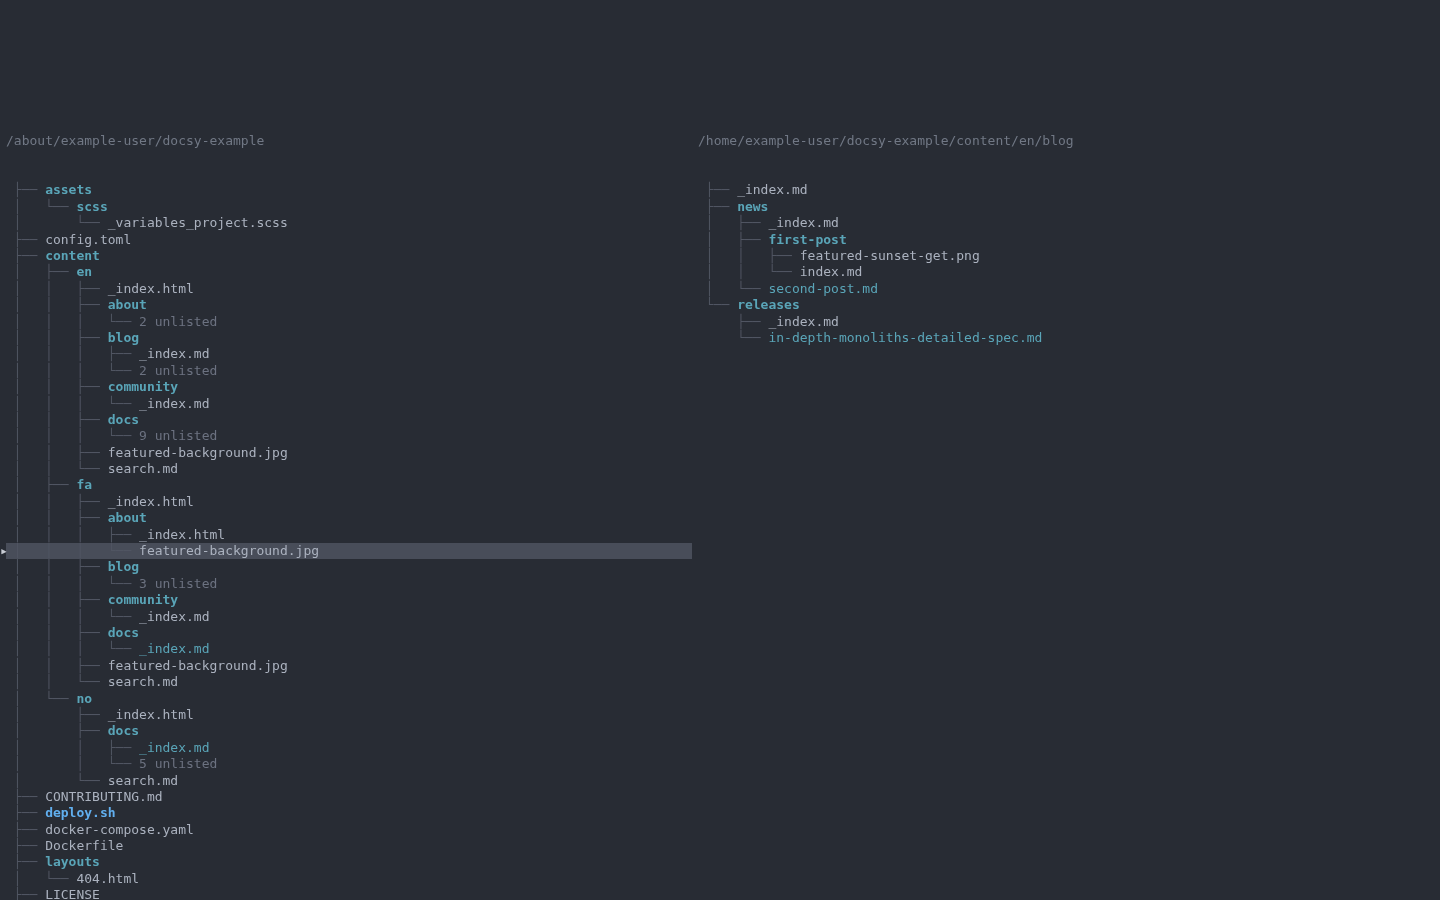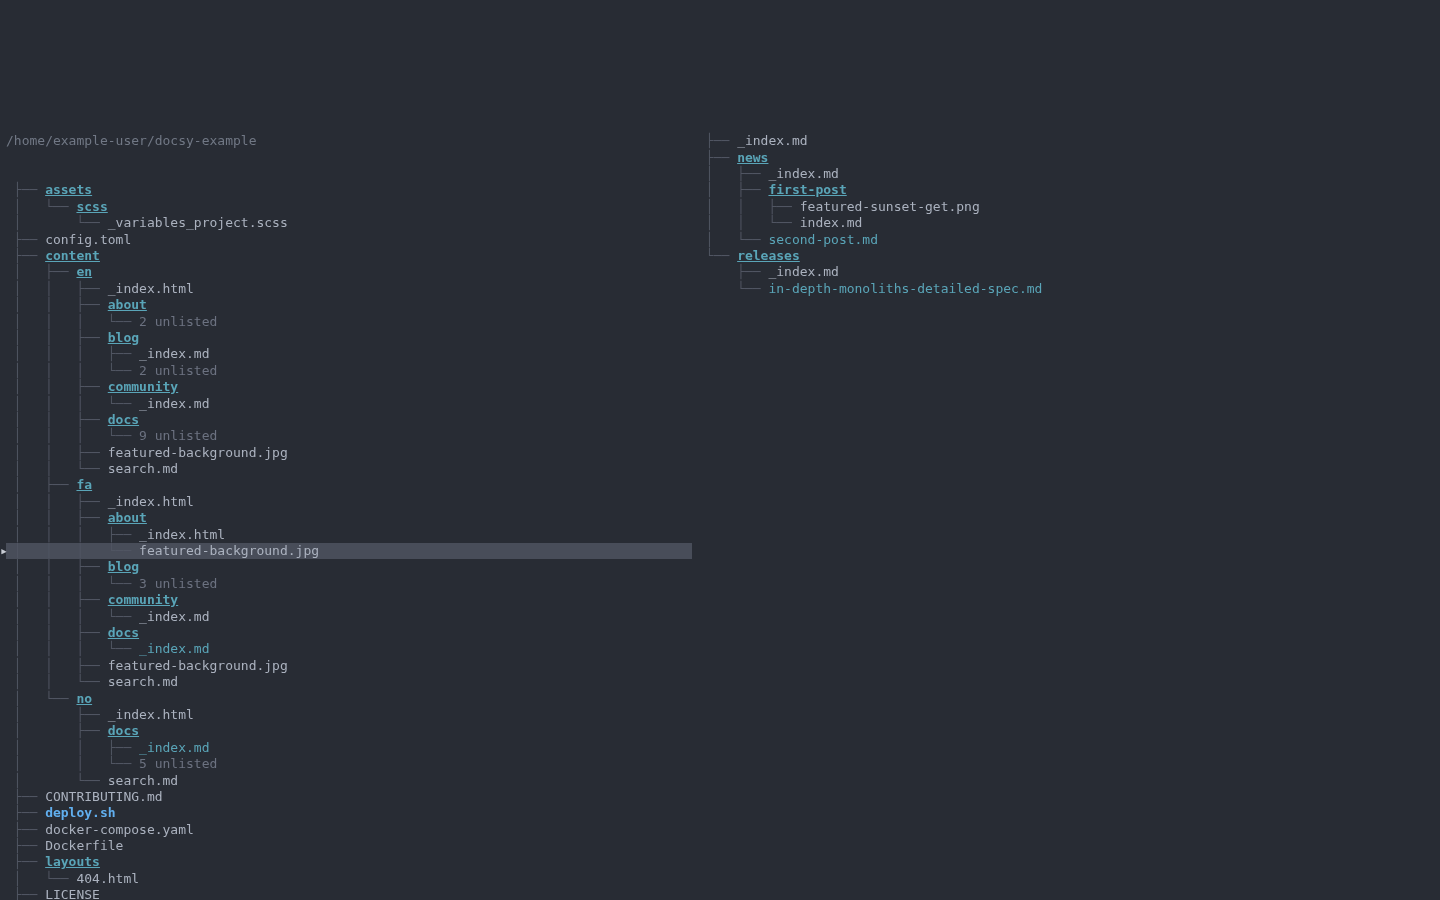--- a/index.html
+++ b/index.html
@@ -36,41 +36,42 @@
   .row .pad { color:var(--branch); }
   .row .cursor-col { width:6px; display:inline-block; text-align:left; color:var(--fg);}
   .row.selected { position:relative; }
   .row.selected::before{
     content:""; position:absolute; left:6px; right:0; top:0; bottom:0;
     background:var(--highlight-bg); z-index:0;
   }
   .row.selected > * { position:relative; z-index:1; }
   .row.selected .cursor-col::before{ content:"▸"; color:#c8ccd4; }
   .name { }
-  .dir { color:var(--dir); font-weight:bold;text-decoration:underline; }
+  .dir { color:var(--dir); font-weight:bold; }
   .file { color:var(--fg); }
   .linkf { color:var(--link-file); }
   .exec { color:var(--exec); font-weight:bold;text-align:center; }
   .muted { color:var(--muted); }
   .bottom {
     position:absolute; left:0; right:0; bottom:0; height:33px;
   }
 </style>
 </head>
 <body>
 <div class="screen">
 
 
 
 <div class="panels">
   <div class="panel left">
-    <div class="hdr row"><span>/home/example-user/docsy-example</span></div>
+    <div class="hdr row"><span>/about/example-user/docsy-example</span></div>
     <div id="left-tree"><div class="row"><span class="cursor-col"></span><span class="pad"> ├── </span><span class="name dir">assets</span></div><div class="row"><span class="cursor-col"></span><span class="pad"> │   └── </span><span class="name dir">scss</span></div><div class="row"><span class="cursor-col"></span><span class="pad"> │       └── </span><span class="name file">_variables_project.scss</span></div><div class="row"><span class="cursor-col"></span><span class="pad"> ├── </span><span class="name file">config.toml</span></div><div class="row"><span class="cursor-col"></span><span class="pad"> ├── </span><span class="name dir">content</span></div><div class="row"><span class="cursor-col"></span><span class="pad"> │   ├── </span><span class="name dir">en</span></div><div class="row"><span class="cursor-col"></span><span class="pad"> │   │   ├── </span><span class="name file">_index.html</span></div><div class="row"><span class="cursor-col"></span><span class="pad"> │   │   ├── </span><span class="name dir">about</span></div><div class="row"><span class="cursor-col"></span><span class="pad"> │   │   │   └── </span><span class="name muted">2 unlisted</span></div><div class="row"><span class="cursor-col"></span><span class="pad"> │   │   ├── </span><span class="name dir">blog</span></div><div class="row"><span class="cursor-col"></span><span class="pad"> │   │   │   ├── </span><span class="name file">_index.md</span></div><div class="row"><span class="cursor-col"></span><span class="pad"> │   │   │   └── </span><span class="name muted">2 unlisted</span></div><div class="row"><span class="cursor-col"></span><span class="pad"> │   │   ├── </span><span class="name dir">community</span></div><div class="row"><span class="cursor-col"></span><span class="pad"> │   │   │   └── </span><span class="name file">_index.md</span></div><div class="row"><span class="cursor-col"></span><span class="pad"> │   │   ├── </span><span class="name dir">docs</span></div><div class="row"><span class="cursor-col"></span><span class="pad"> │   │   │   └── </span><span class="name muted">9 unlisted</span></div><div class="row"><span class="cursor-col"></span><span class="pad"> │   │   ├── </span><span class="name file">featured-background.jpg</span></div><div class="row"><span class="cursor-col"></span><span class="pad"> │   │   └── </span><span class="name file">search.md</span></div><div class="row"><span class="cursor-col"></span><span class="pad"> │   ├── </span><span class="name dir">fa</span></div><div class="row"><span class="cursor-col"></span><span class="pad"> │   │   ├── </span><span class="name file">_index.html</span></div><div class="row"><span class="cursor-col"></span><span class="pad"> │   │   ├── </span><span class="name dir">about</span></div><div class="row"><span class="cursor-col"></span><span class="pad"> │   │   │   ├── </span><span class="name file">_index.html</span></div><div class="row selected"><span class="cursor-col"></span><span class="pad"> │   │   │   └── </span><span class="name file">featured-background.jpg</span></div><div class="row"><span class="cursor-col"></span><span class="pad"> │   │   ├── </span><span class="name dir">blog</span></div><div class="row"><span class="cursor-col"></span><span class="pad"> │   │   │   └── </span><span class="name muted">3 unlisted</span></div><div class="row"><span class="cursor-col"></span><span class="pad"> │   │   ├── </span><span class="name dir">community</span></div><div class="row"><span class="cursor-col"></span><span class="pad"> │   │   │   └── </span><span class="name file">_index.md</span></div><div class="row"><span class="cursor-col"></span><span class="pad"> │   │   ├── </span><span class="name dir">docs</span></div><div class="row"><span class="cursor-col"></span><span class="pad"> │   │   │   └── </span><span class="name linkf">_index.md</span></div><div class="row"><span class="cursor-col"></span><span class="pad"> │   │   ├── </span><span class="name file">featured-background.jpg</span></div><div class="row"><span class="cursor-col"></span><span class="pad"> │   │   └── </span><span class="name file">search.md</span></div><div class="row"><span class="cursor-col"></span><span class="pad"> │   └── </span><span class="name dir">no</span></div><div class="row"><span class="cursor-col"></span><span class="pad"> │       ├── </span><span class="name file">_index.html</span></div><div class="row"><span class="cursor-col"></span><span class="pad"> │       ├── </span><span class="name dir">docs</span></div><div class="row"><span class="cursor-col"></span><span class="pad"> │       │   ├── </span><span class="name linkf">_index.md</span></div><div class="row"><span class="cursor-col"></span><span class="pad"> │       │   └── </span><span class="name muted">5 unlisted</span></div><div class="row"><span class="cursor-col"></span><span class="pad"> │       └── </span><span class="name file">search.md</span></div><div class="row"><span class="cursor-col"></span><span class="pad"> ├── </span><span class="name file">CONTRIBUTING.md</span></div><div class="row"><span class="cursor-col"></span><span class="pad"> ├── </span><span class="name exec">deploy.sh</span></div><div class="row"><span class="cursor-col"></span><span class="pad"> ├── </span><span class="name file">docker-compose.yaml</span></div><div class="row"><span class="cursor-col"></span><span class="pad"> ├── </span><span class="name file">Dockerfile</span></div><div class="row"><span class="cursor-col"></span><span class="pad"> ├── </span><span class="name dir">layouts</span></div><div class="row"><span class="cursor-col"></span><span class="pad"> │   └── </span><span class="name file">404.html</span></div><div class="row"><span class="cursor-col"></span><span class="pad"> ├── </span><span class="name file">LICENSE</span></div></div>
   </div>
   <div class="panel right">
+    <div class="hdr row"><span>/home/example-user/docsy-example/content/en/blog</span></div>
     <div id="right-tree"><div class="row"><span class="cursor-col"></span><span class="pad"> ├── </span><span class="name file">_index.md</span></div><div class="row"><span class="cursor-col"></span><span class="pad"> ├── </span><span class="name dir">news</span></div><div class="row"><span class="cursor-col"></span><span class="pad"> │   ├── </span><span class="name file">_index.md</span></div><div class="row"><span class="cursor-col"></span><span class="pad"> │   ├── </span><span class="name dir">first-post</span></div><div class="row"><span class="cursor-col"></span><span class="pad"> │   │   ├── </span><span class="name file">featured-sunset-get.png</span></div><div class="row"><span class="cursor-col"></span><span class="pad"> │   │   └── </span><span class="name file">index.md</span></div><div class="row"><span class="cursor-col"></span><span class="pad"> │   └── </span><span class="name linkf">second-post.md</span></div><div class="row"><span class="cursor-col"></span><span class="pad"> └── </span><span class="name dir">releases</span></div><div class="row"><span class="cursor-col"></span><span class="pad">     ├── </span><span class="name file">_index.md</span></div><div class="row"><span class="cursor-col"></span><span class="pad">     └── </span><span class="name linkf">in-depth-monoliths-detailed-spec.md</span></div></div>
   </div>
 </div>
 
 <div class="bottom">
   
   
   
 </div>
 

